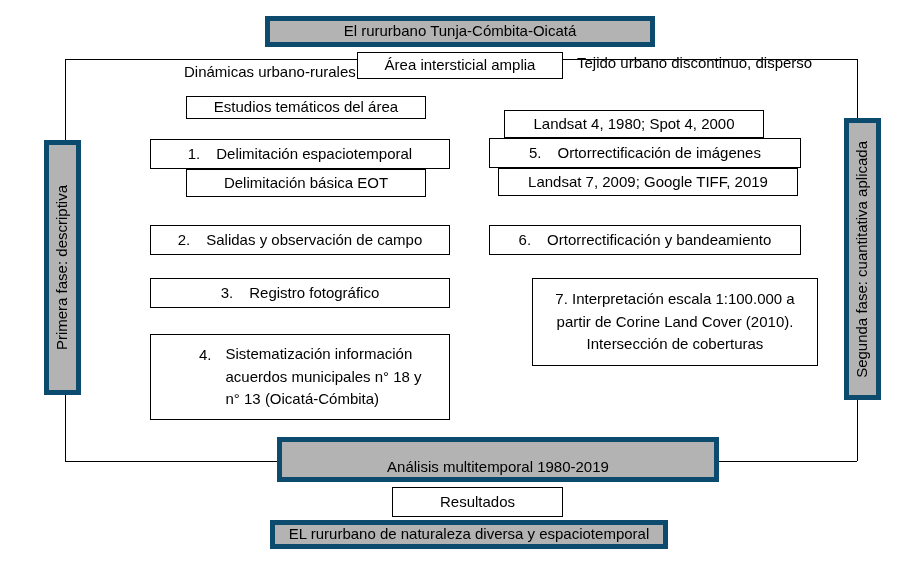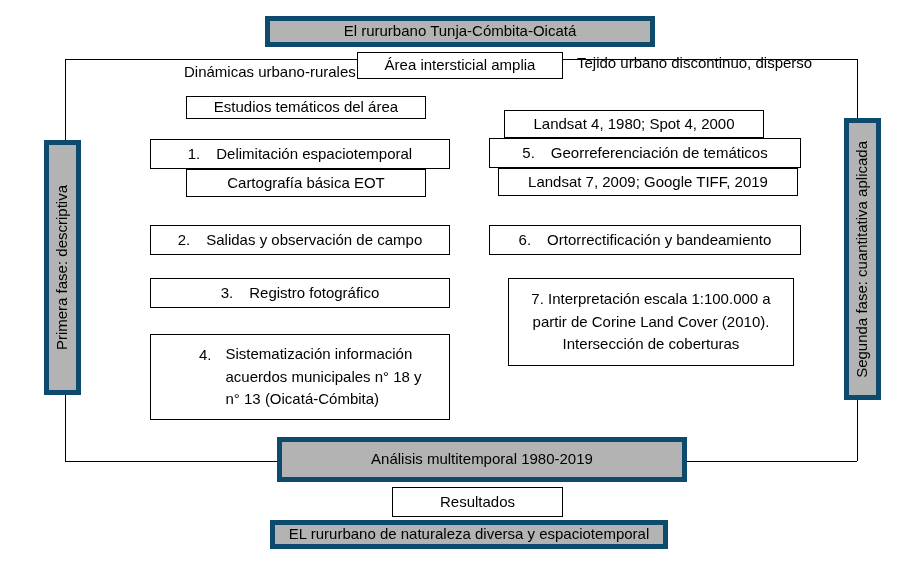--- a/index.html
+++ b/index.html
@@ -75,21 +75,21 @@
   <div class="box white" style="left:186px; top:96px; width:240px; height:23px;">
     <span>Estudios temáticos del área</span>
   </div>
 
   <div class="box white step" style="left:150px; top:139px; width:300px; height:30px;">
     <span class="num">1.</span>
     <span>Delimitación espaciotemporal</span>
   </div>
 
   <div class="box white" style="left:186px; top:169px; width:240px; height:28px;">
-    <span>Cartografía básica EOT</span>
+    <span>Delimitación básica EOT</span>
   </div>
 
   <div class="box white step" style="left:150px; top:225px; width:300px; height:30px;">
     <span class="num">2.</span>
     <span>Salidas y observación de campo</span>
   </div>
 
   <div class="box white step" style="left:150px; top:278px; width:300px; height:30px;">
     <span class="num">3.</span>
     <span>Registro fotográfico</span>
@@ -99,37 +99,37 @@
     <span class="num">4.</span>
     <div class="wrap">Sistematización información acuerdos municipales n° 18 y n° 13 (Oicatá-Cómbita)</div>
   </div>
 
   <div class="box white" style="left:504px; top:110px; width:260px; height:28px;">
     <span>Landsat 4, 1980; Spot 4, 2000</span>
   </div>
 
   <div class="box white step" style="left:489px; top:138px; width:312px; height:30px;">
     <span class="num">5.</span>
-    <span>Georreferenciación de temáticos</span>
+    <span>Ortorrectificación de imágenes</span>
   </div>
 
   <div class="box white" style="left:498px; top:168px; width:300px; height:28px;">
     <span>Landsat 7, 2009; Google TIFF, 2019</span>
   </div>
 
   <div class="box white step" style="left:489px; top:225px; width:312px; height:30px;">
     <span class="num">6.</span>
     <span>Ortorrectificación y bandeamiento</span>
   </div>
 
-  <div class="box white step7" style="left:508px; top:278px; width:286px; height:88px;">
+  <div class="box white step7" style="left:532px; top:278px; width:286px; height:88px;">
     <span>7. Interpretación escala 1:100.000 a partir de Corine Land Cover (2010). Intersección de coberturas</span>
   </div>
 
-  <div class="box gray" style="left:277px; top:437px; width:410px; height:45px;">
+  <div class="box gray" style="left:277px; top:437px; width:442px; height:45px;align-items:flex-end;">
     <span>Análisis multitemporal 1980-2019</span>
   </div>
 
   <div class="box white" style="left:392px; top:487px; width:171px; height:30px;">
     <span>Resultados</span>
   </div>
 
   <div class="box gray" style="left:270px; top:520px; width:398px; height:29px;">
     <span>EL rururbano de naturaleza diversa y espaciotemporal</span>
   </div>

